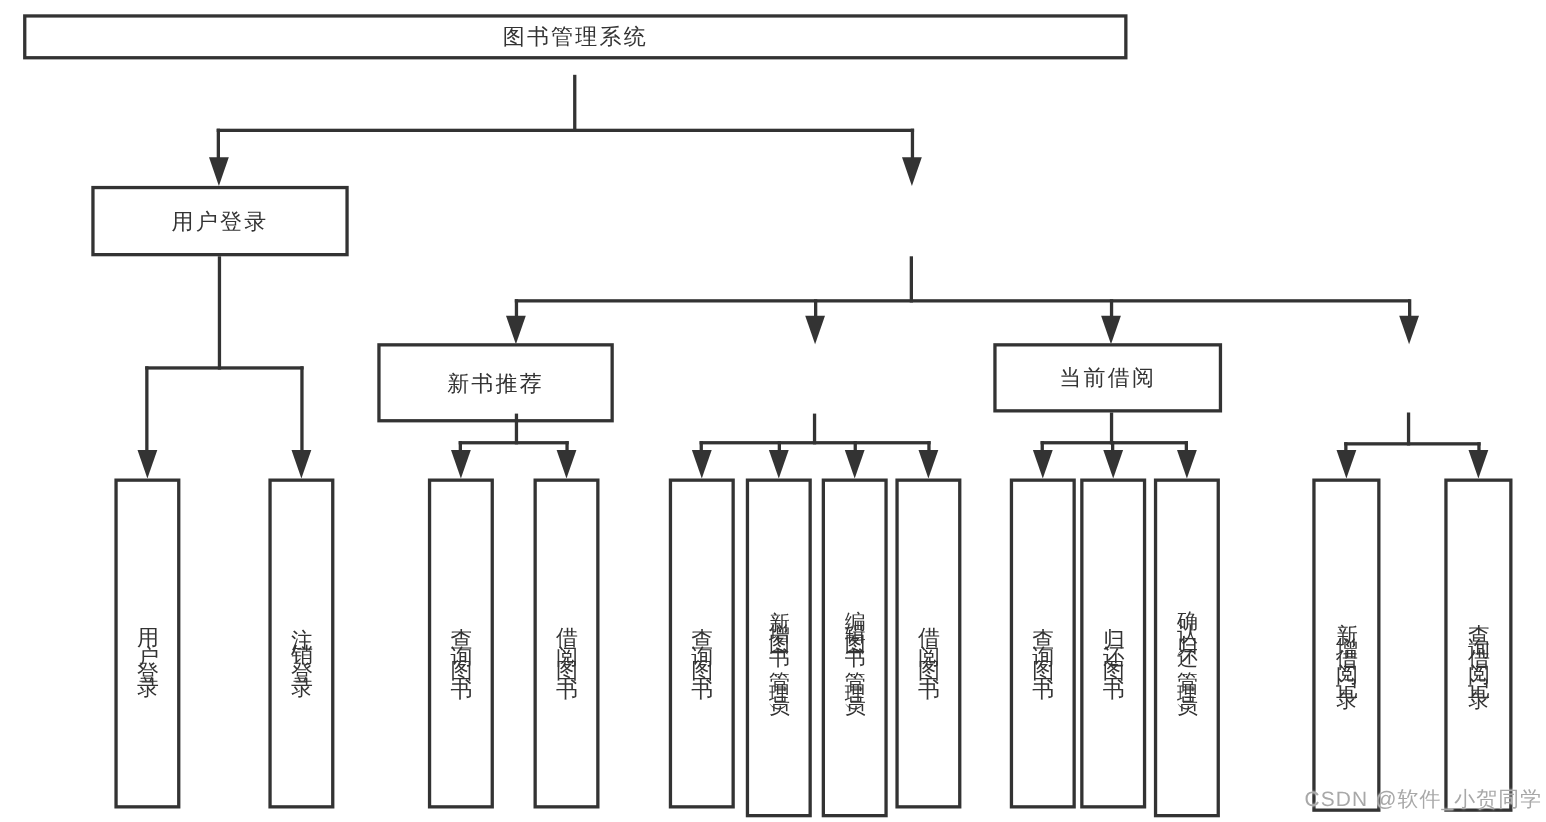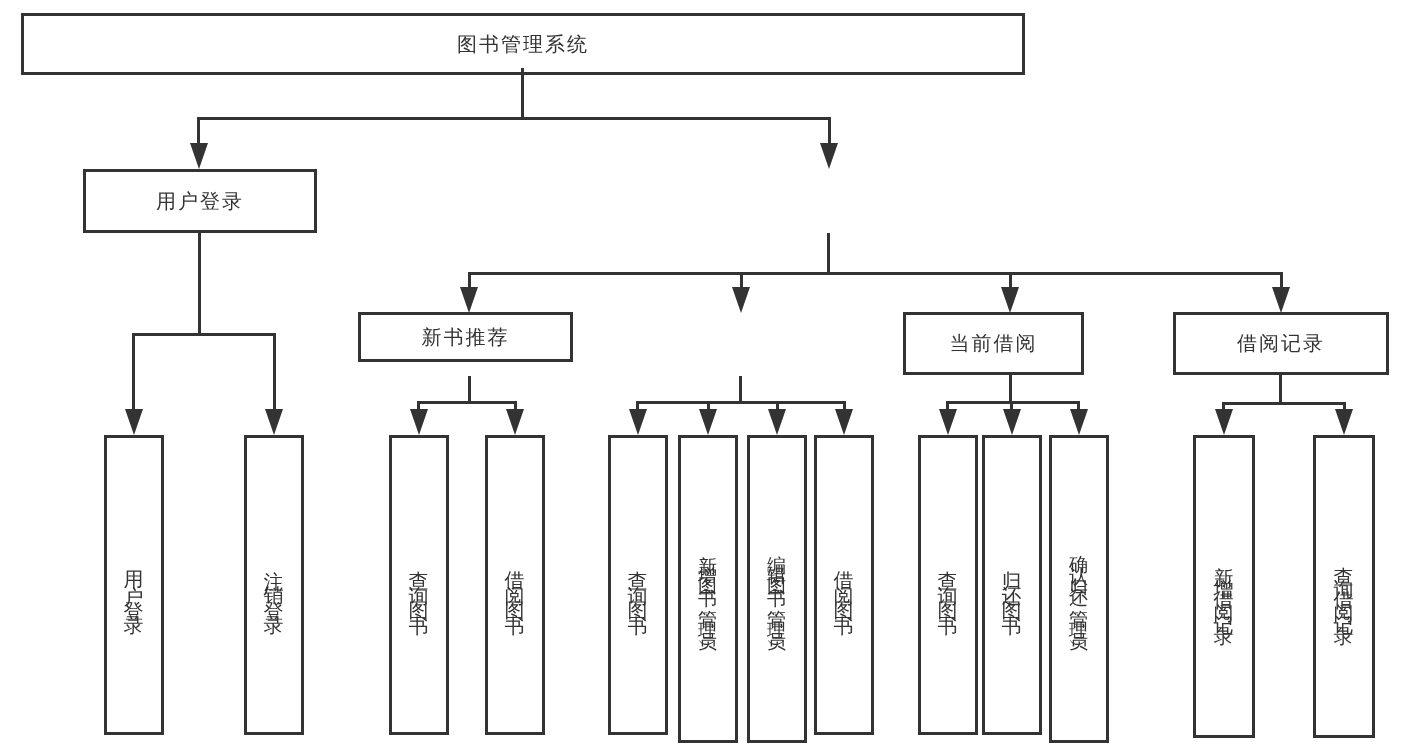--- a/index.html
+++ b/index.html
@@ -48,21 +48,21 @@
     font-size:19px;color:#a8a8a8;letter-spacing:1px;
     text-shadow:0 0 2px #ffffff;
     white-space:nowrap;
   }
 </style>
 </head>
 <body>
 
 <div class="stage">
 
-  <div class="hbox" style="left:21px;top:13px;width:1004px;height:62px">
+  <div class="hbox" style="left:21px;top:13px;width:1004px;height:41px">
     <span>图书管理系统</span>
   </div>
 
   <div class="vline" style="left:521px;top:68px;height:52px"></div>
   <div class="hline" style="left:197px;top:117px;width:634px"></div>
   <div class="vline" style="left:197px;top:117px;height:28px"></div>
   <div class="vline" style="left:828px;top:117px;height:28px"></div>
   <div class="arrow" style="left:190px;top:143px"></div>
   <div class="arrow" style="left:820px;top:143px"></div>
 
@@ -81,28 +81,25 @@
   <div class="hline" style="left:468px;top:272px;width:814px"></div>
   <div class="vline" style="left:468px;top:272px;height:17px"></div>
   <div class="vline" style="left:740px;top:272px;height:17px"></div>
   <div class="vline" style="left:1009px;top:272px;height:17px"></div>
   <div class="vline" style="left:1280px;top:272px;height:17px"></div>
   <div class="arrow" style="left:460px;top:287px"></div>
   <div class="arrow" style="left:732px;top:287px"></div>
   <div class="arrow" style="left:1001px;top:287px"></div>
   <div class="arrow" style="left:1272px;top:287px"></div>
 
-  <div class="hbox" style="left:358px;top:312px;width:215px;height:50px">
+  <div class="hbox" style="left:343px;top:312px;width:215px;height:72px">
     <span>新书推荐</span>
   </div>
-  <div class="hbox" style="left:903px;top:312px;width:181px;height:63px">
+  <div class="hbox" style="left:903px;top:312px;width:208px;height:63px">
     <span>当前借阅</span>
-  </div>
-  <div class="hbox" style="left:1173px;top:312px;width:216px;height:63px">
-    <span>借阅记录</span>
   </div>
 
   <div class="vline" style="left:468px;top:376px;height:28px"></div>
   <div class="hline" style="left:417px;top:401px;width:100px"></div>
   <div class="vline" style="left:417px;top:401px;height:9px"></div>
   <div class="vline" style="left:514px;top:401px;height:9px"></div>
   <div class="arrow" style="left:410px;top:409px"></div>
   <div class="arrow" style="left:506px;top:409px"></div>
 
   <div class="vline" style="left:739px;top:376px;height:28px"></div>
@@ -169,14 +166,15 @@
     <span class="vtext vt9">确认归还（管理员）</span>
   </div>
 
   <div class="vbox" style="left:1193px;top:435px;width:62px;height:303px">
     <span class="vtext vt6">新增借阅记录</span>
   </div>
   <div class="vbox" style="left:1313px;top:435px;width:62px;height:303px">
     <span class="vtext vt6">查询借阅记录</span>
   </div>
 
+  <div class="watermark">CSDN @软件_小贺同学</div>
 
 </div>
 
 </body></html>

